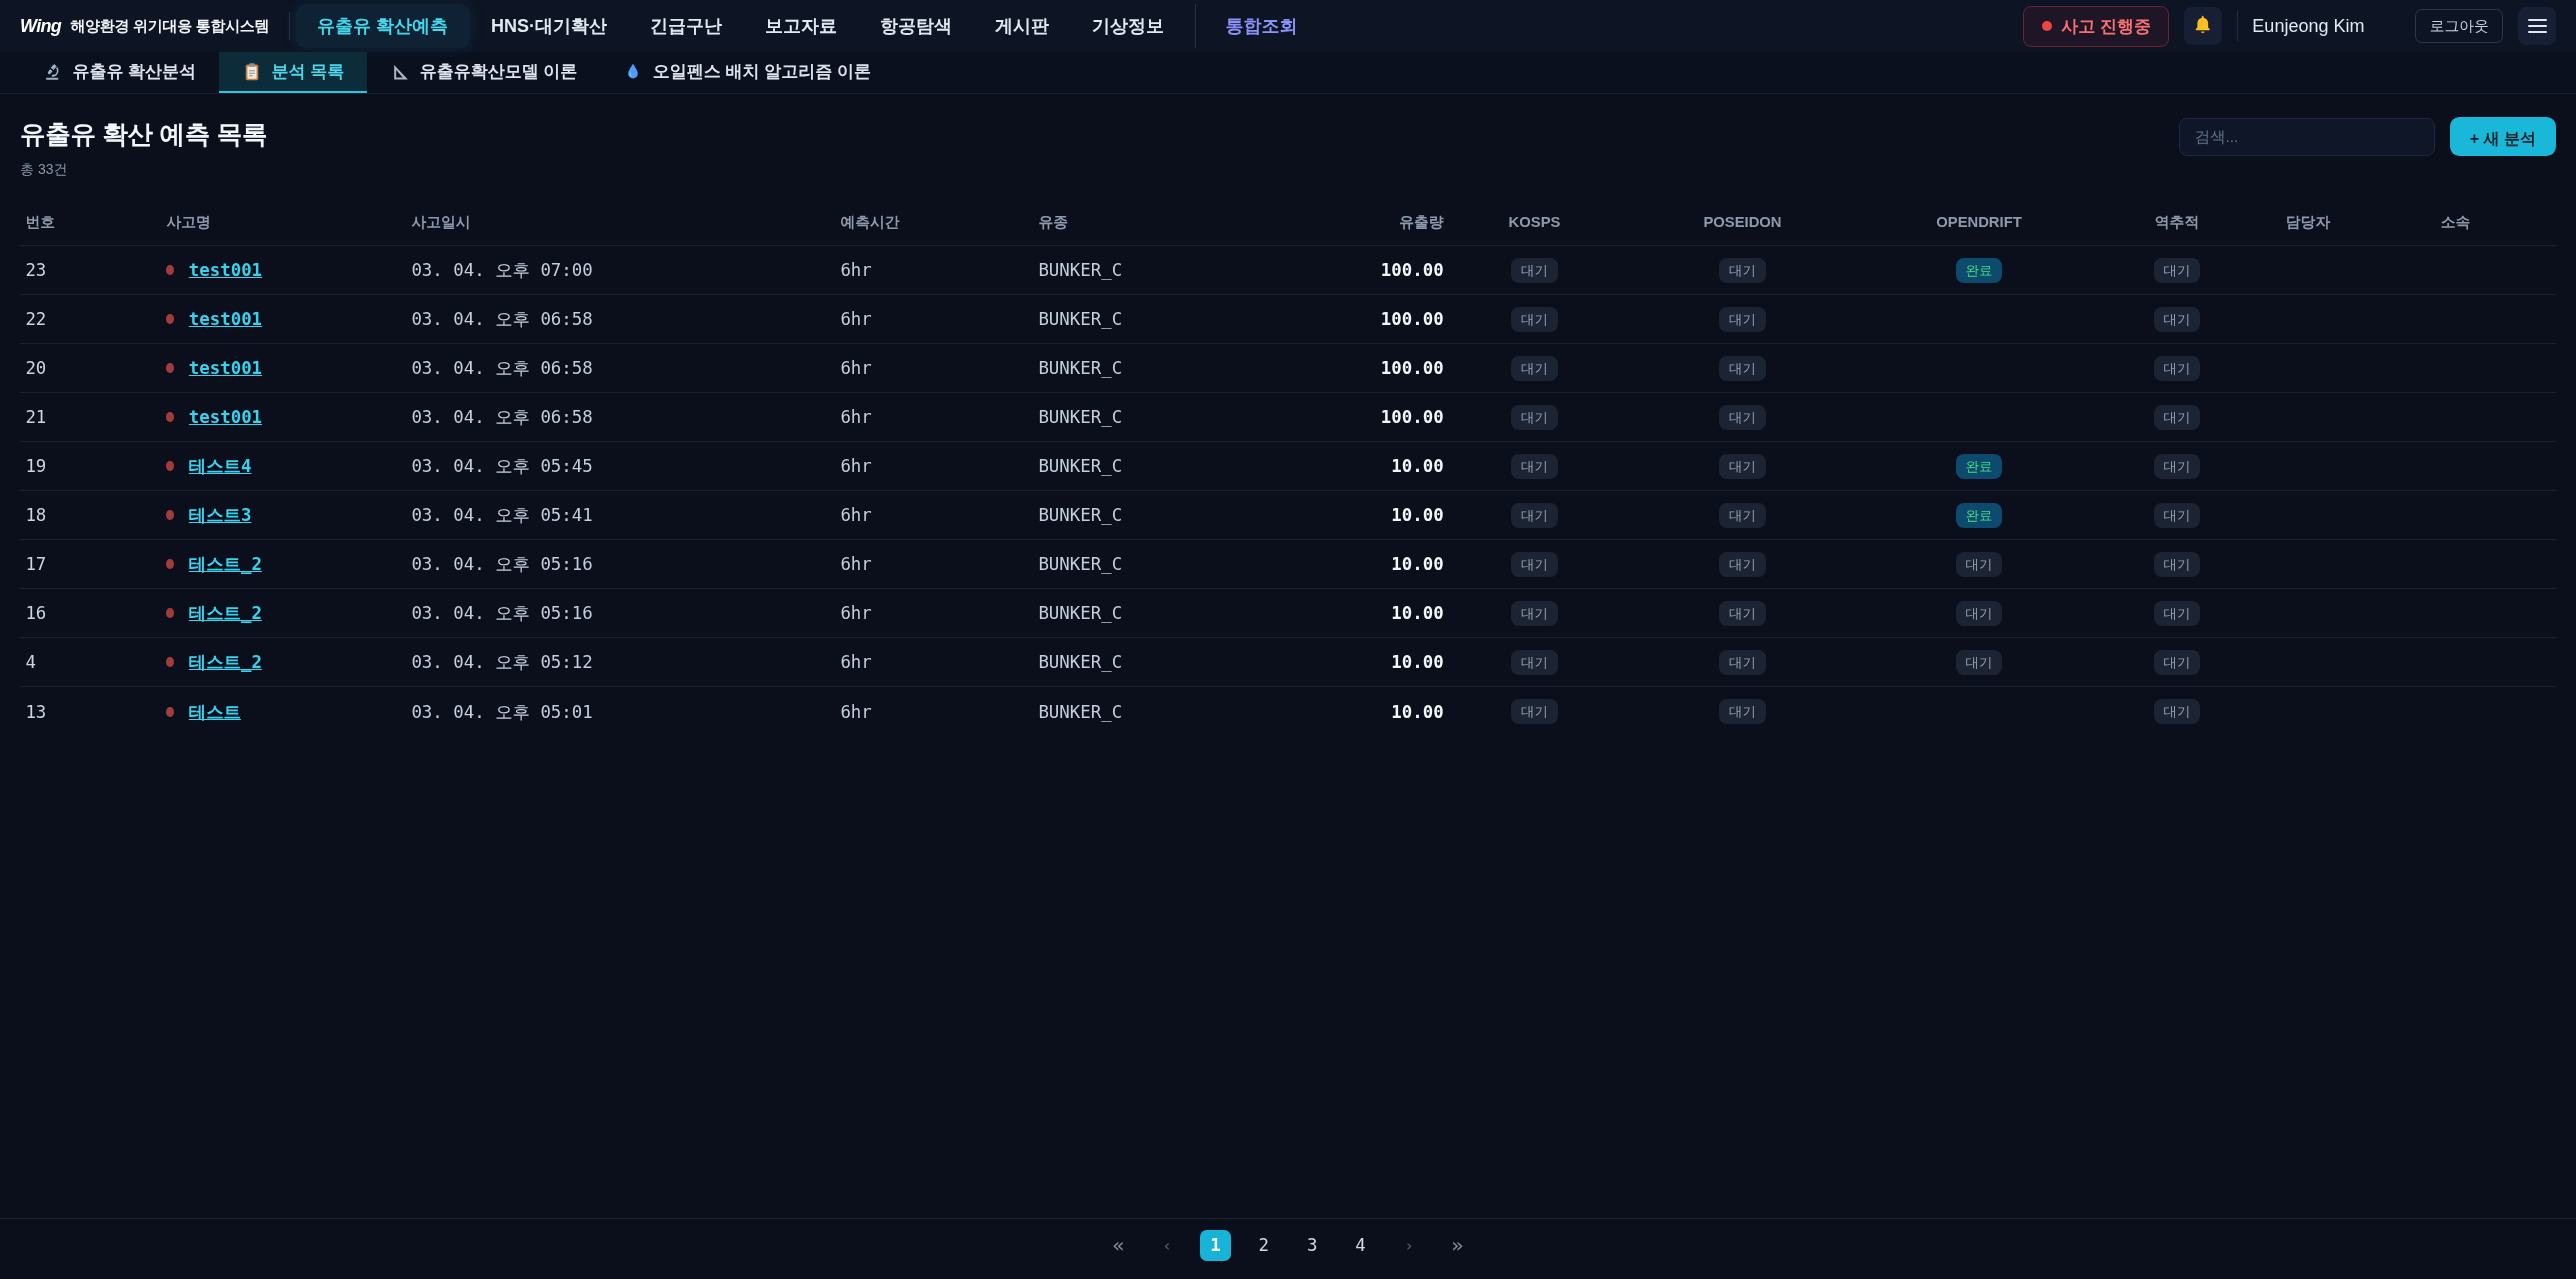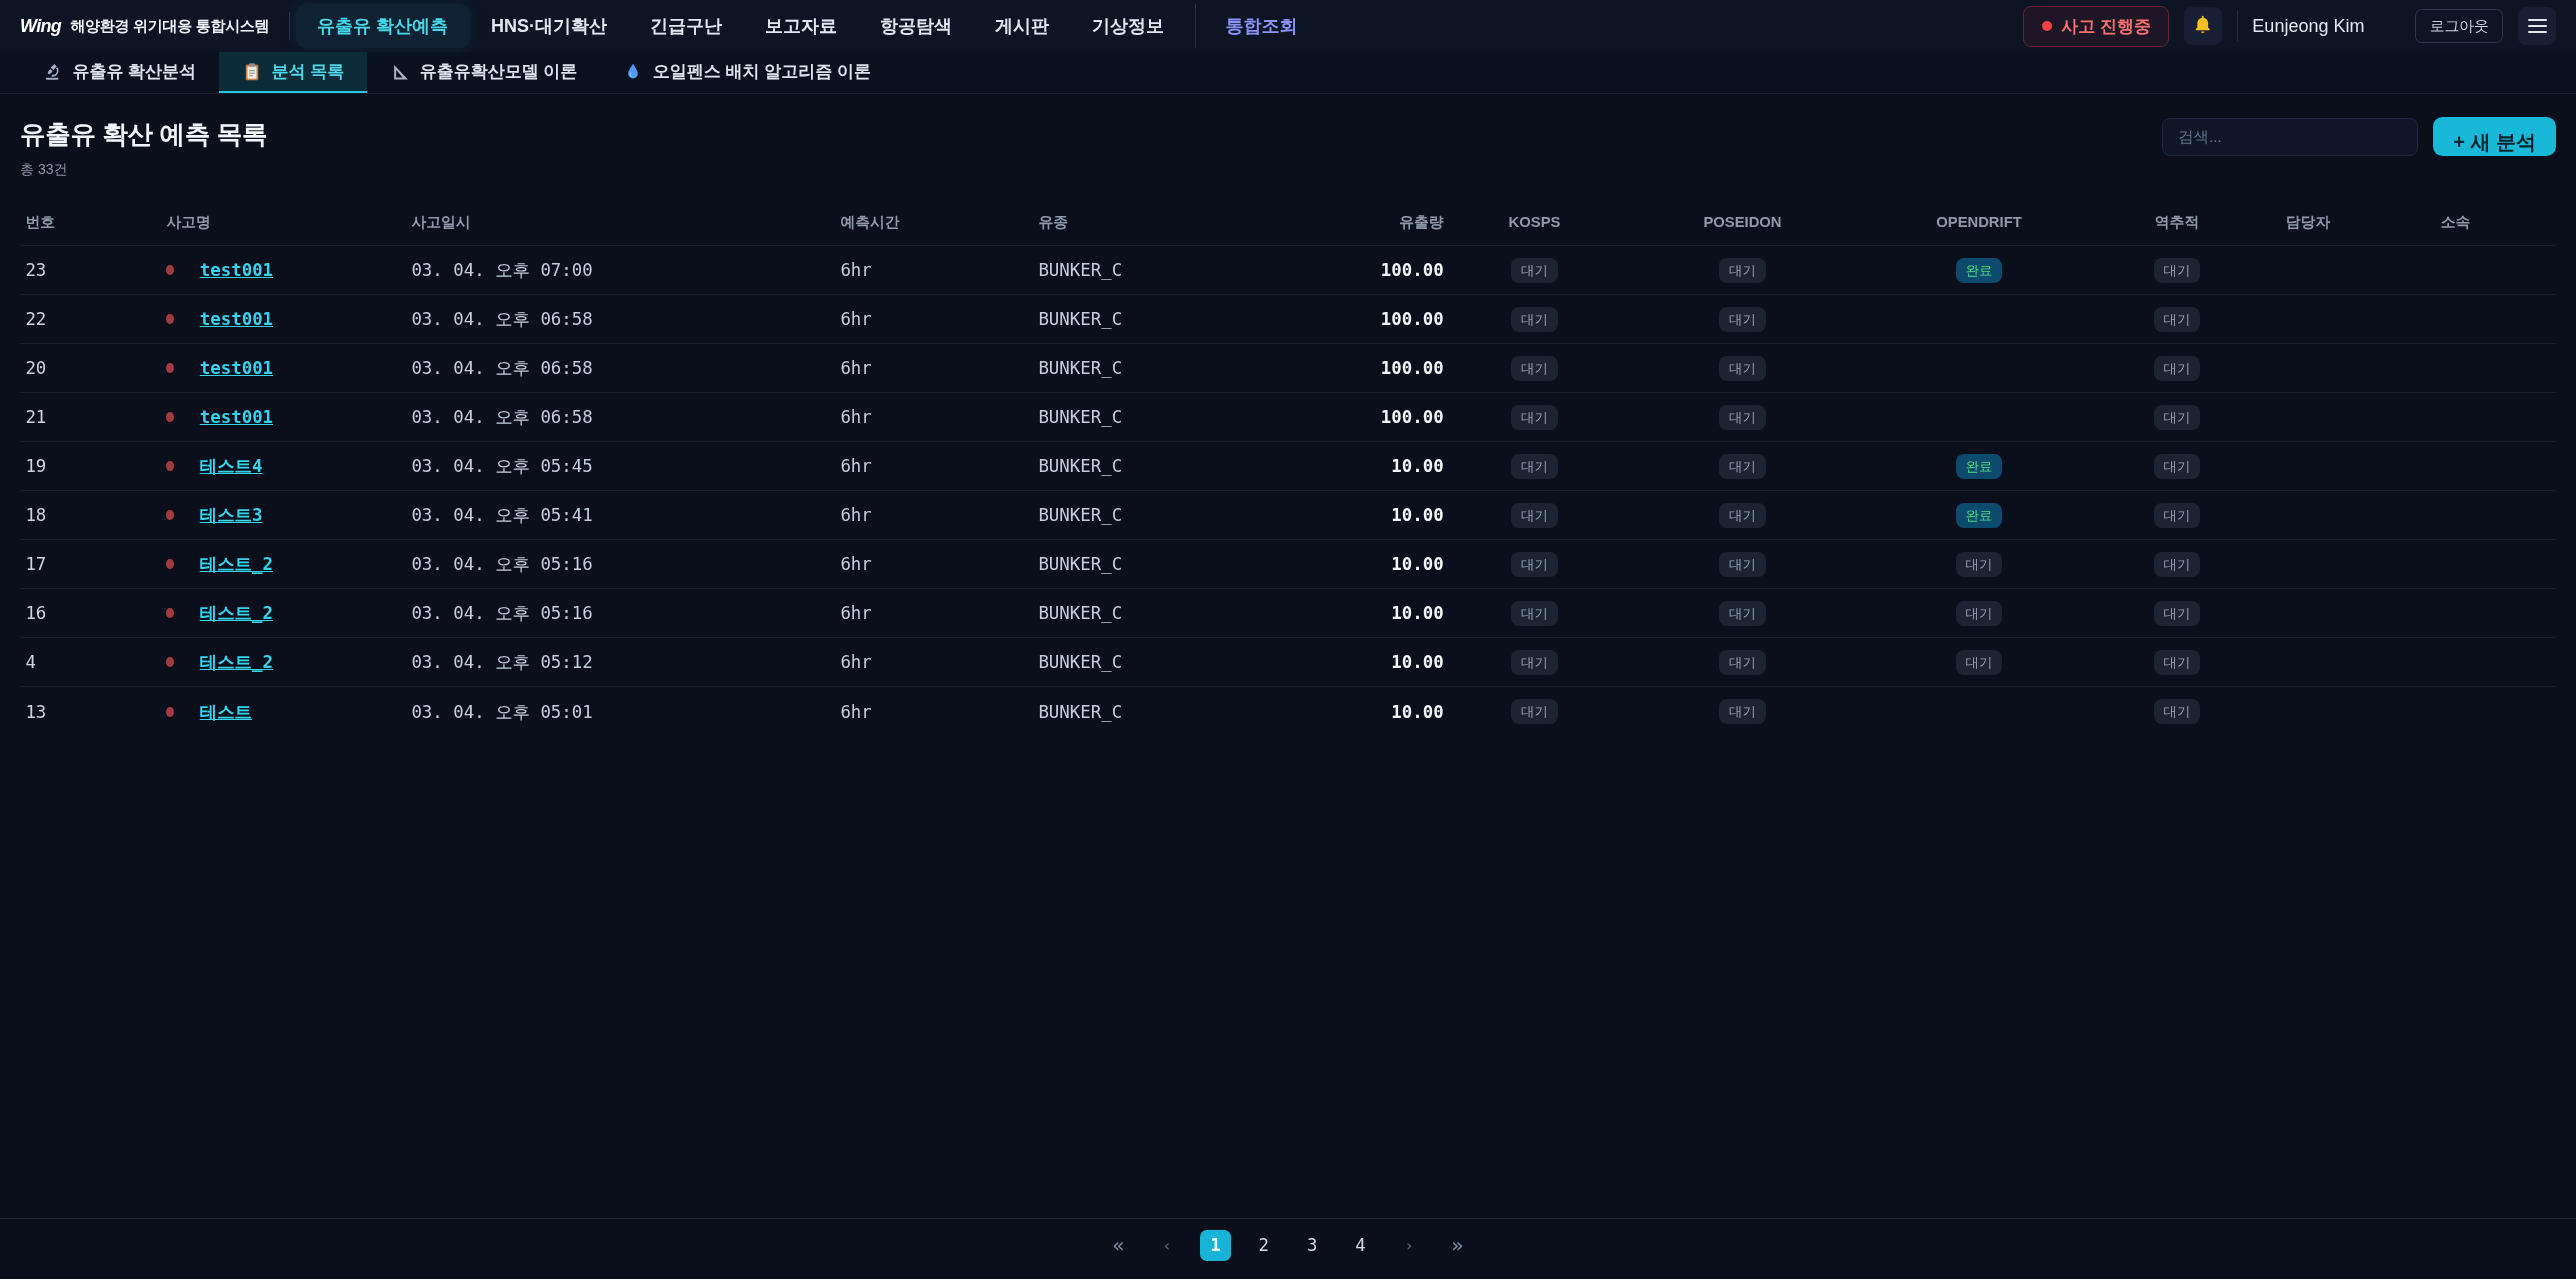--- a/index.html
+++ b/index.html
@@ -76,36 +76,36 @@
   .total-count { font-size: 14px; color: #8b97a8; margin-top: 9.4px; }
   .head-right { margin-left: auto; display: flex; align-items: center; gap: 14.8px; }
   .search-input {
     width: 256px; height: 38px; background: #0e1627; border: 0.7px solid #1d2940;
     border-radius: 8px; padding: 0 14.8px; font-size: 15.4px; color: #e2e8f0;
     font-family: "Liberation Sans", sans-serif; outline: none;
   }
   .search-input::placeholder { color: #64748b; }
   .new-btn {
     height: 39px; padding: 12px 20px; background: #19b8d8; border: none;
-    border-radius: 9.4px; color: #07222b; font-size: 20px; font-weight: bold;
+    border-radius: 9.4px; color: #07222b; font-size: 16px; font-weight: bold;
     cursor: pointer; font-family: "Liberation Sans", sans-serif; white-space: nowrap;
   }
 
   
   table { width: 100%; border-collapse: collapse; margin-top: 21.5px; table-layout: fixed; }
   th {
     font-size: 14.8px; font-weight: bold; color: #8e9aac; text-align: left;
     padding: 12px 5.4px 13.4px 5.4px; white-space: nowrap;
   }
   td { padding: 0 5.4px; height: 49px; font-size: 17.4px; color: #c3cedd; white-space: nowrap; overflow: hidden; }
   tbody tr { border-top: 0.7px solid rgba(110,140,185,0.14); }
   th.t-right, td.t-right { text-align: right; }
   th.t-center, td.t-center { text-align: center; }
   td.c-no { color: #cbd5e1; }
-  .name-cell { display: flex; align-items: center; gap: 26px; }
+  .name-cell { display: flex; align-items: center; gap: 15px; }
   .inc-dot { width: 7.4px; height: 10px; border-radius: 50%; background: #a23b3b; flex: 0 0 auto; }
   .name-link {
     color: #36d3ee; text-decoration: underline; font-weight: bold;
     font-family: "DejaVu Sans Mono", monospace; cursor: pointer;
   }
   td.c-amount { color: #f4f7fa; font-weight: bold; }
   .badge {
     display: inline-block; padding: 6px 10px; border-radius: 8px;
     font-size: 13.4px; line-height: 1;
   }

